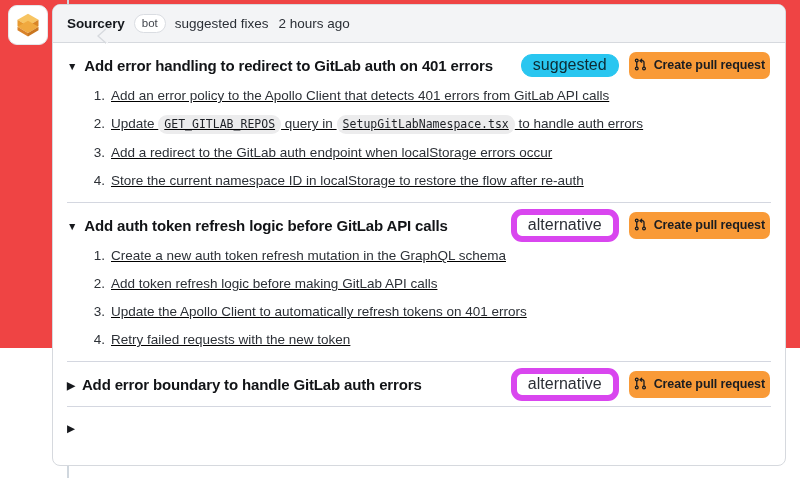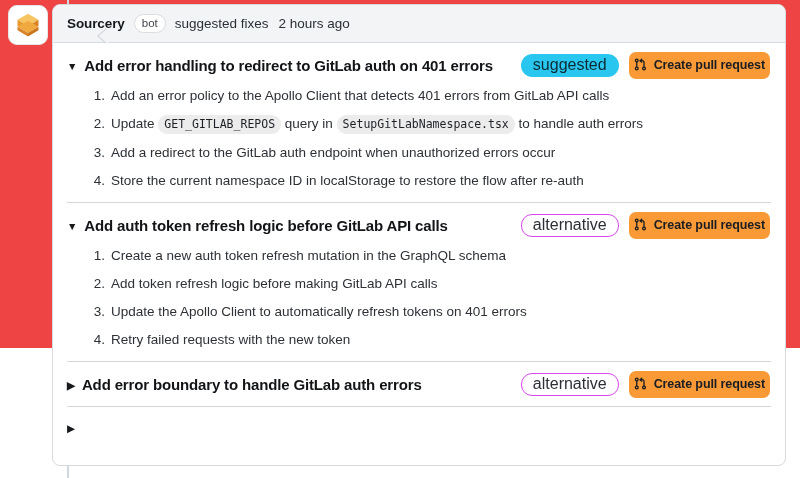--- a/index.html
+++ b/index.html
@@ -166,21 +166,21 @@
     white-space: nowrap;
   }
   .badge.suggested {
     background: #29c6f0;
     color: #0d2b33;
     border: 1px solid #29c6f0;
   }
   .badge.alternative {
     background: #ffffff;
     color: #2b2f36;
-    border: 1px solid #d946ef;
+    border: 6px solid #d946ef;
   }
 
   
   .pr-button {
     display: inline-flex;
     align-items: center;
     gap: 7px;
     background: #f99a37;
     border: none;
     border-radius: 7px;
@@ -194,20 +194,21 @@
     letter-spacing: -0.1px;
   }
   .pr-button svg { display: block; flex: 0 0 auto; }
 
   
   ol.steps {
     list-style: none;
     margin: 0;
     padding: 0 0 13px 0;
     counter-reset: step;
+    text-decoration: underline;
   }
   ol.steps li {
     counter-increment: step;
     position: relative;
     padding-left: 44px;
     font-size: 13.5px;
     line-height: 17px;
     color: #2d3137;
     margin-bottom: 11px;
   }
@@ -284,21 +285,21 @@
                     <path d="M9.5 1.5 L7.5 3.3 L9.5 5.1" fill="none" stroke="#1b1d21" stroke-width="1.6" stroke-linecap="round" stroke-linejoin="round"></path>
                   </svg>
                 </span>
                 <span>Create pull request</span>
               </button>
             </div>
           </div>
           <ol class="steps">
             <li>Add an error policy to the Apollo Client that detects 401 errors from GitLab API calls</li>
             <li>Update <code class="inline">GET_GITLAB_REPOS</code> query in <code class="inline">SetupGitLabNamespace.tsx</code> to handle auth errors</li>
-            <li>Add a redirect to the GitLab auth endpoint when unauthorized errors occur</li>
+            <li>Add a redirect to the GitLab auth endpoint when localStorage errors occur</li>
             <li>Store the current namespace ID in localStorage to restore the flow after re-auth</li>
           </ol>
         </div>
         <div class="section">
           <div class="section-divider"></div>
           <div class="section-head">
             <div class="section-title">
               <span class="caret">▼</span>
               <span>Add auth token refresh logic before GitLab API calls</span>
             </div>

